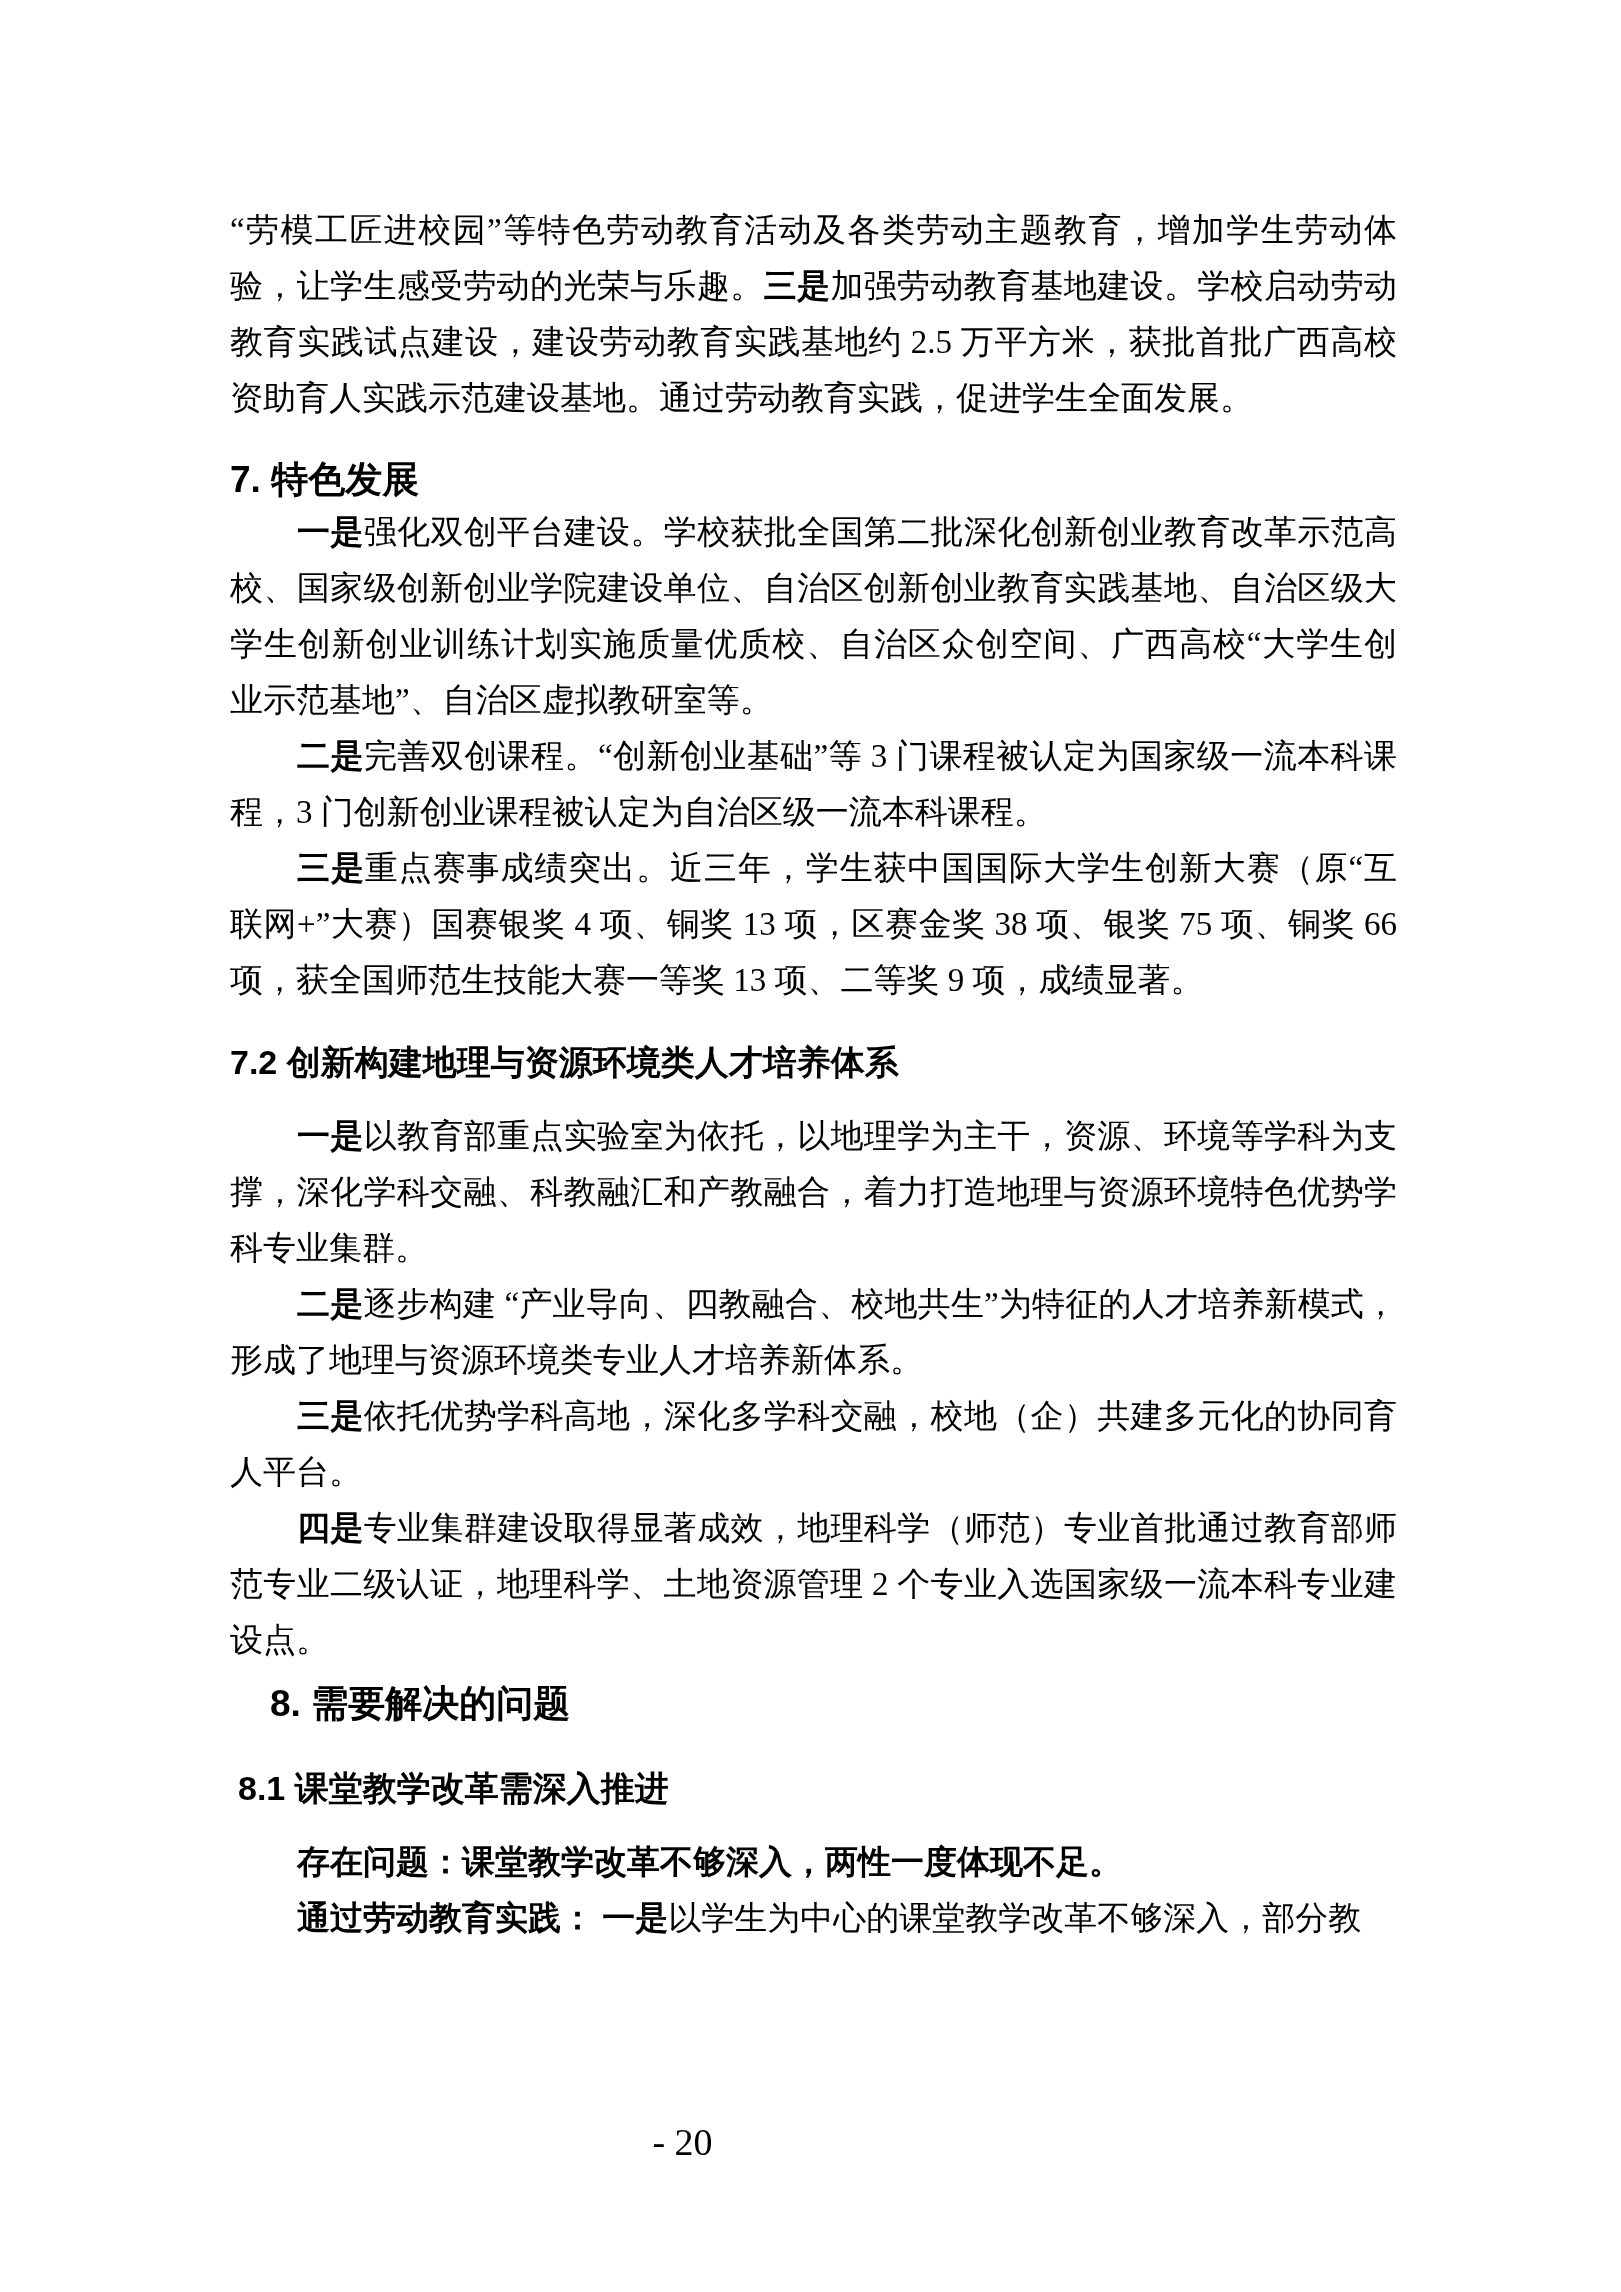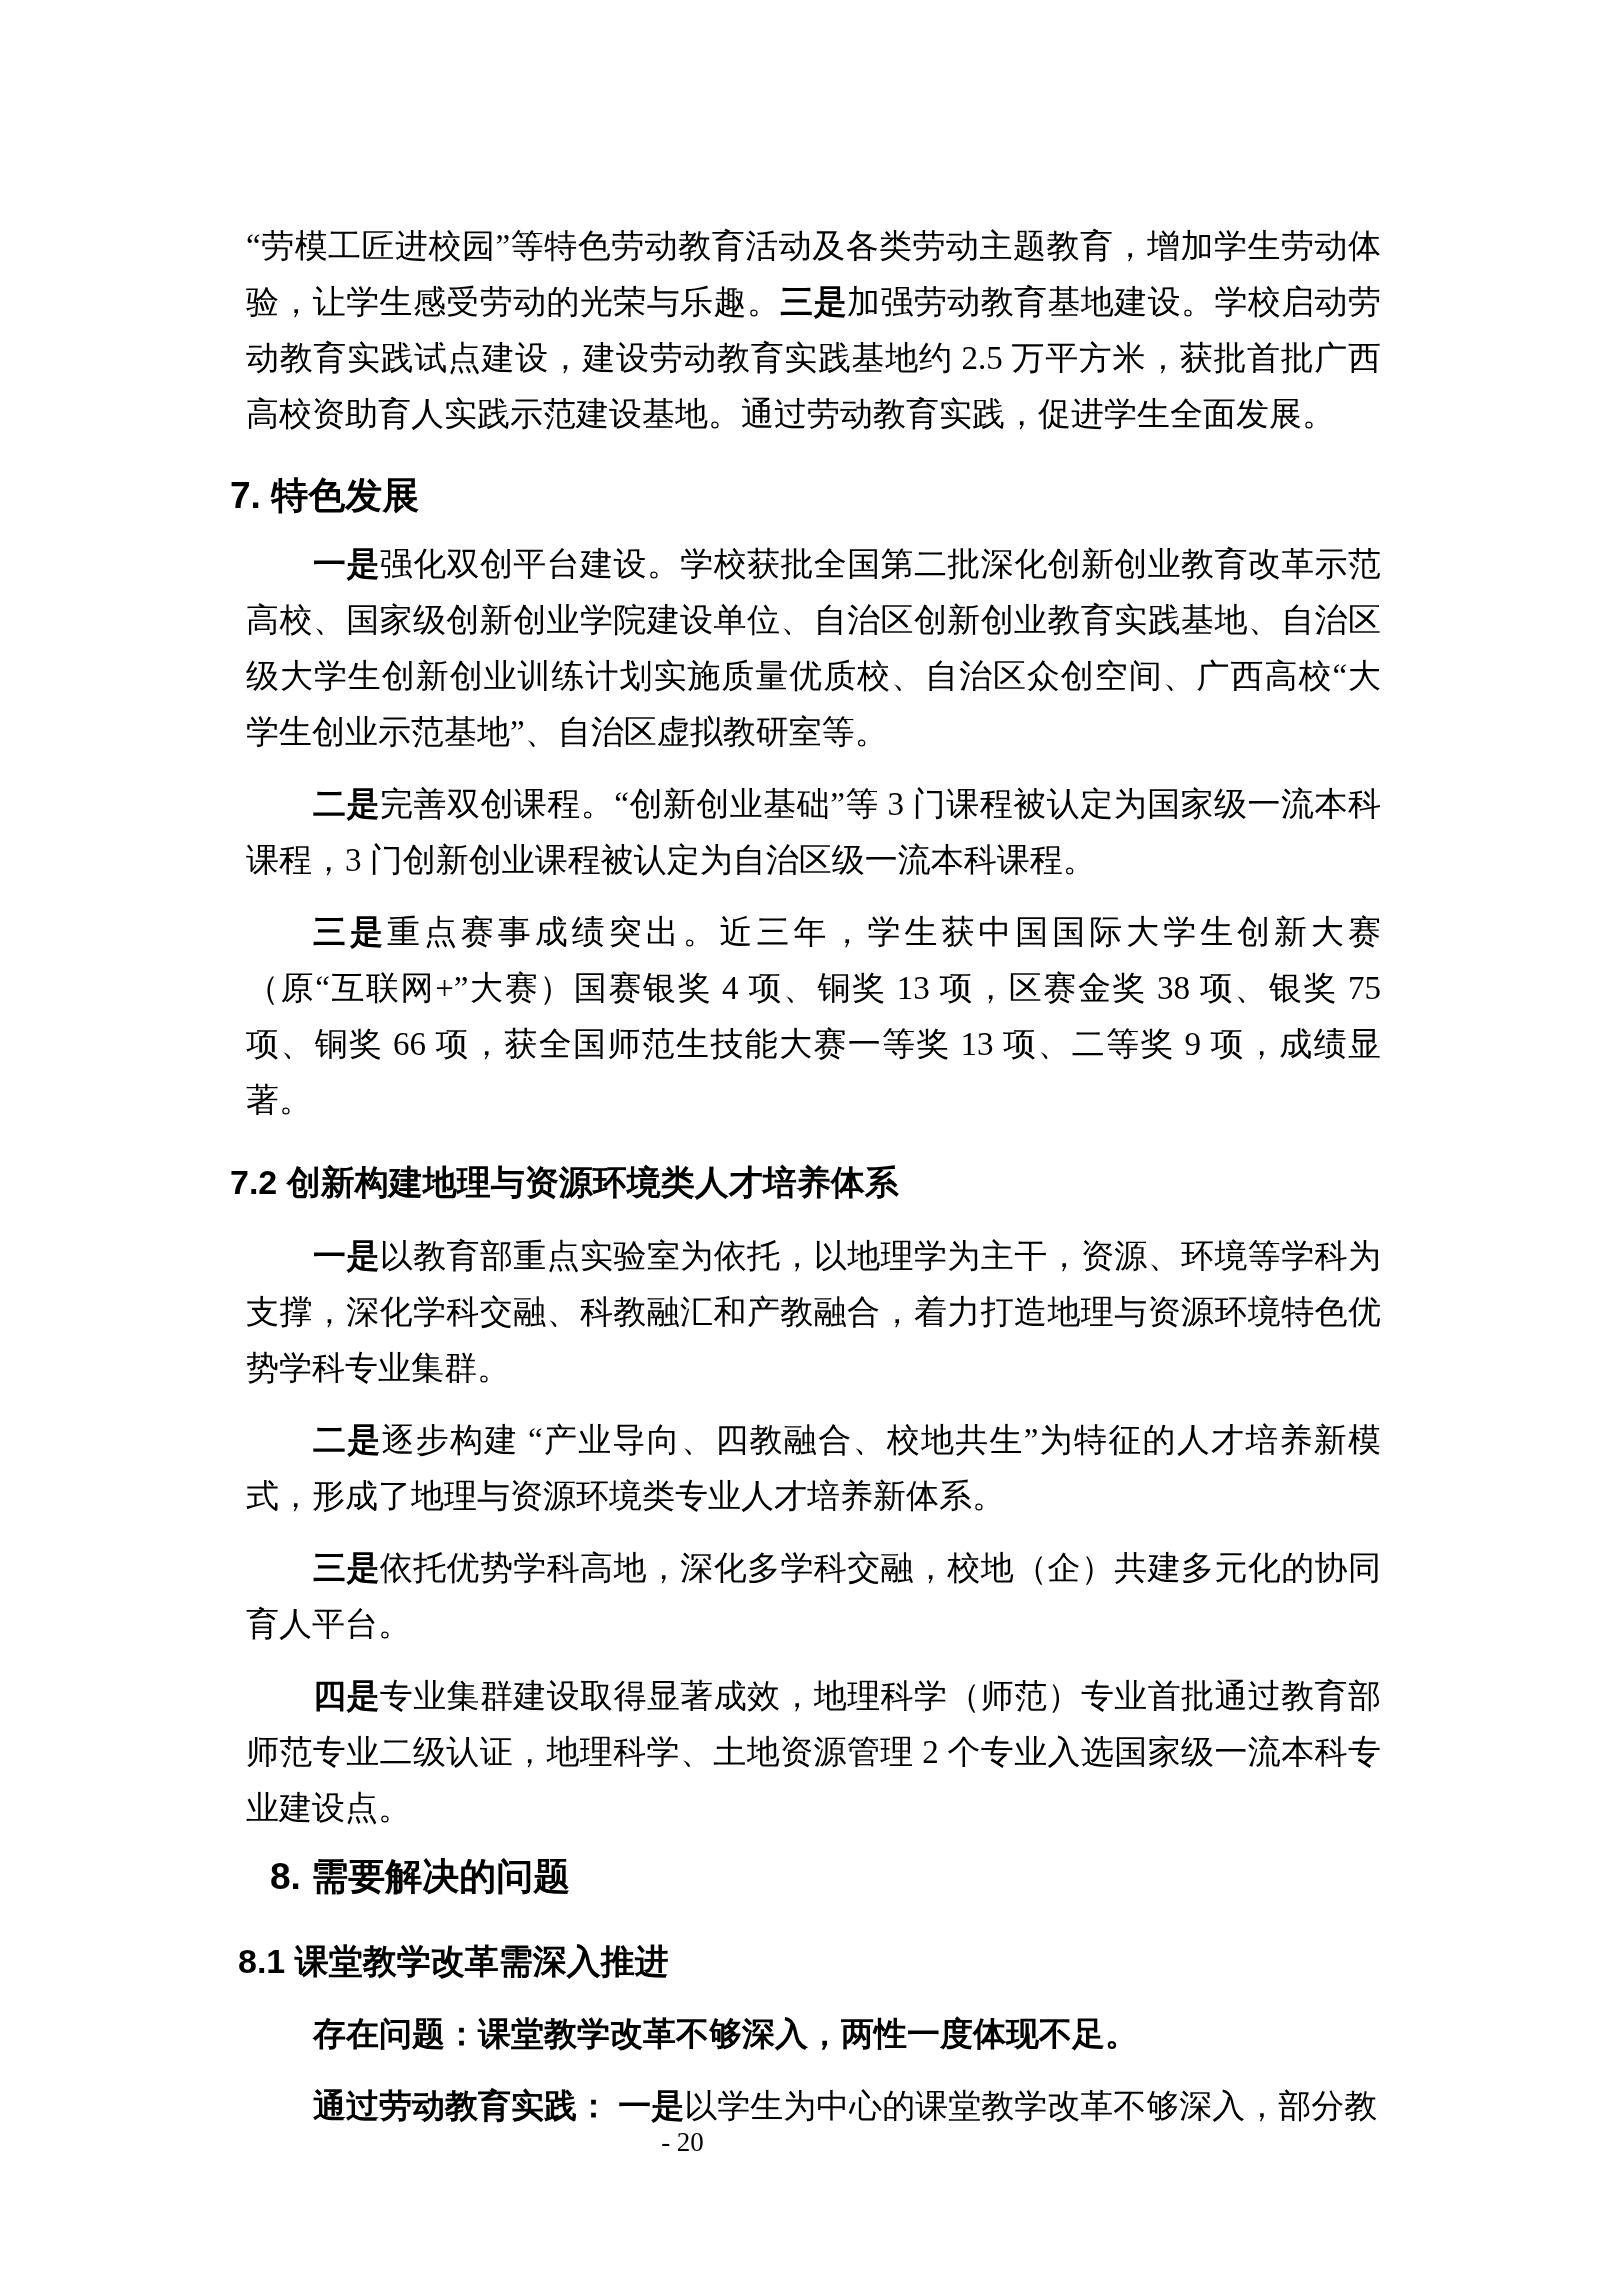--- a/index.html
+++ b/index.html
@@ -8,21 +8,21 @@
     width: 1621px; height: 2293px;
     background: #ffffff; color: #000000;
     font-family: "Liberation Serif", "DejaVu Serif", serif;
     font-size: 33px; line-height: 56px;
     position: relative;
   }
   main[data-name="page-body"] {
     padding: 202px 224px 0 230px;
   }
   p {
-    margin: 16px;
+    margin: 0;
     text-align: justify;
     text-justify: inter-ideograph;
     text-indent: 67px;
   }
   p.no-indent { text-indent: 0; }
   strong { font-weight: 700; }
   h1 {
     font-family: "Liberation Sans", "DejaVu Sans", sans-serif;
     font-weight: 600; font-size: 37px; line-height: 49px;
     margin: 29px 0 0 0; text-align: left;
@@ -31,21 +31,21 @@
     font-family: "Liberation Sans", "DejaVu Sans", sans-serif;
     font-weight: 600; font-size: 34px; line-height: 43px;
     margin: 33px 0 23.5px 0; text-align: left;
   }
   [data-name="heading-7-1"] { margin-top: 55px; }
   [data-name="heading-8"]   { margin-top: 11.8px; margin-left: 40px; }
   [data-name="heading-8-1"] { margin-top: 39px; margin-left: 8px; }
   footer[data-name="page-footer"] {
     position: absolute; top: 2125px; left: 0;
     width: 1365px; text-align: center;
-    font-size: 27px; line-height: 35px;
+    font-size: 38px; line-height: 35px;
   }
 </style>
 </head>
 <body>
 
 <main data-name="page-body">
     <p class="no-indent" data-name="para-labor-education-continued"><span data-name="text-segment">“劳模工匠进校园”等特色劳动教育活动及各类劳动主题教育，增加学生劳动体验，让学生感受劳动的光荣与乐趣。</span><strong data-name="text-segment">三是</strong><span data-name="text-segment">加强劳动教育基地建设。学校启动劳动教育实践试点建设，建设劳动教育实践基地约 2.5 万平方米，获批首批广西高校资助育人实践示范建设基地。通过劳动教育实践，促进学生全面发展。</span></p>
     <h1 data-name="heading-7"><span data-name="text-segment">7. 特色发展</span></h1>
     <p data-name="para-7-1-point-1"><strong data-name="text-segment">一是</strong><span data-name="text-segment">强化双创平台建设。学校获批全国第二批深化创新创业教育改革示范高校、国家级创新创业学院建设单位、自治区创新创业教育实践基地、自治区级大学生创新创业训练计划实施质量优质校、自治区众创空间、广西高校“大学生创业示范基地”、自治区虚拟教研室等。</span></p>
     <p data-name="para-7-1-point-2"><strong data-name="text-segment">二是</strong><span data-name="text-segment">完善双创课程。“创新创业基础”等 3 门课程被认定为国家级一流本科课程，3 门创新创业课程被认定为自治区级一流本科课程。</span></p>

